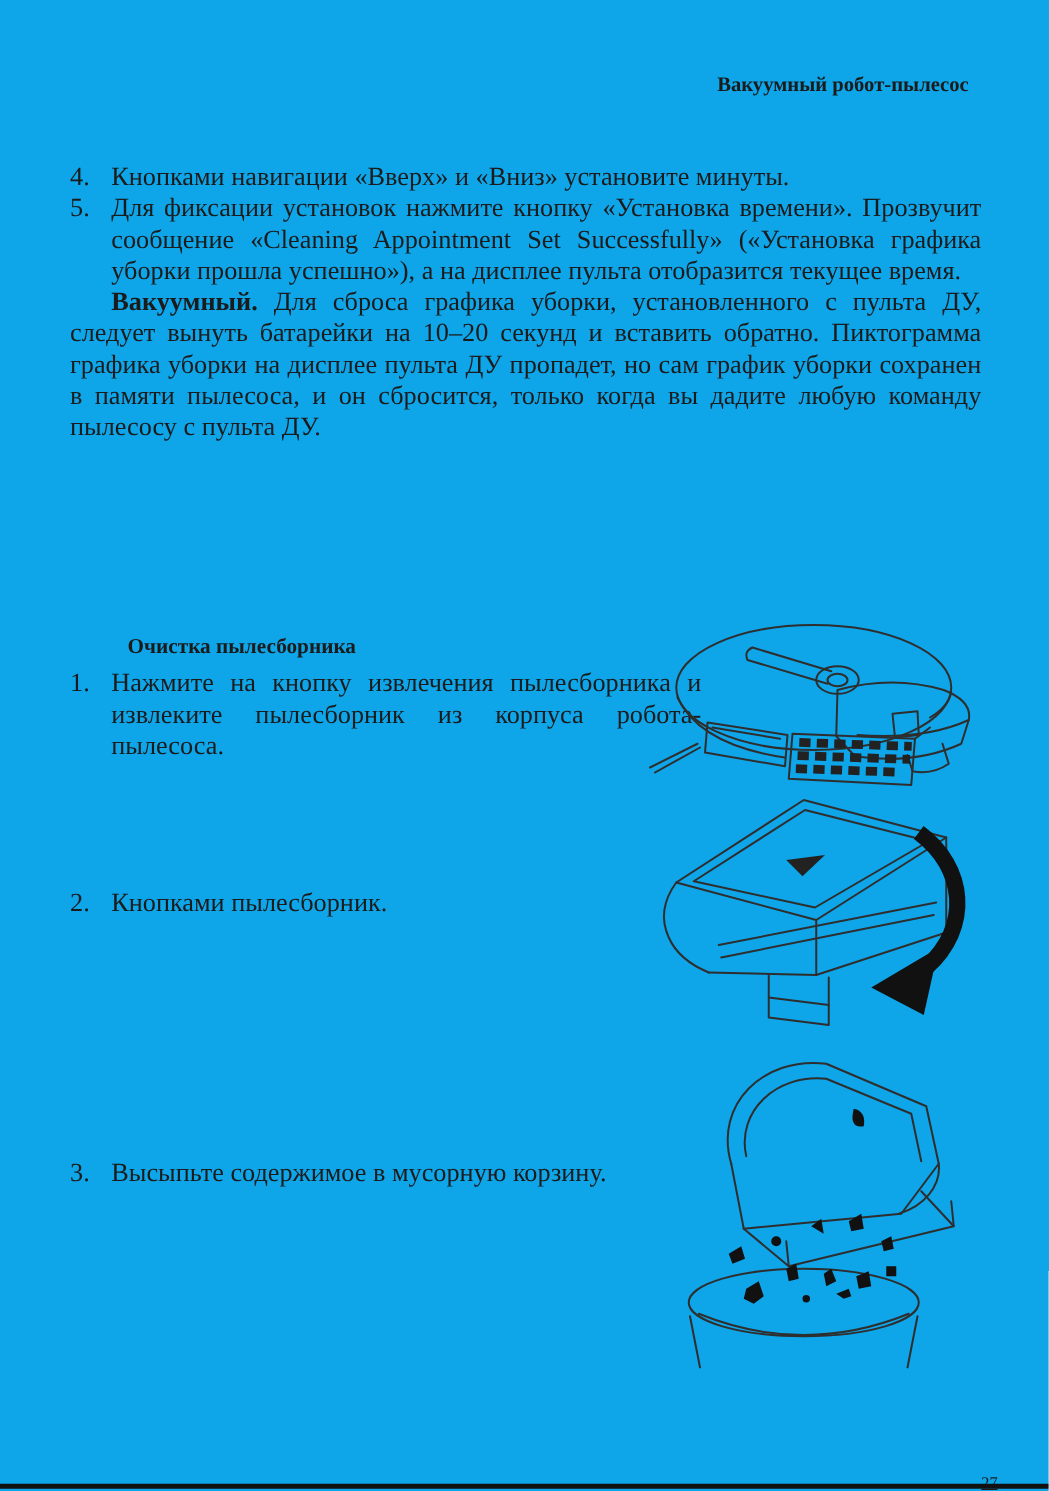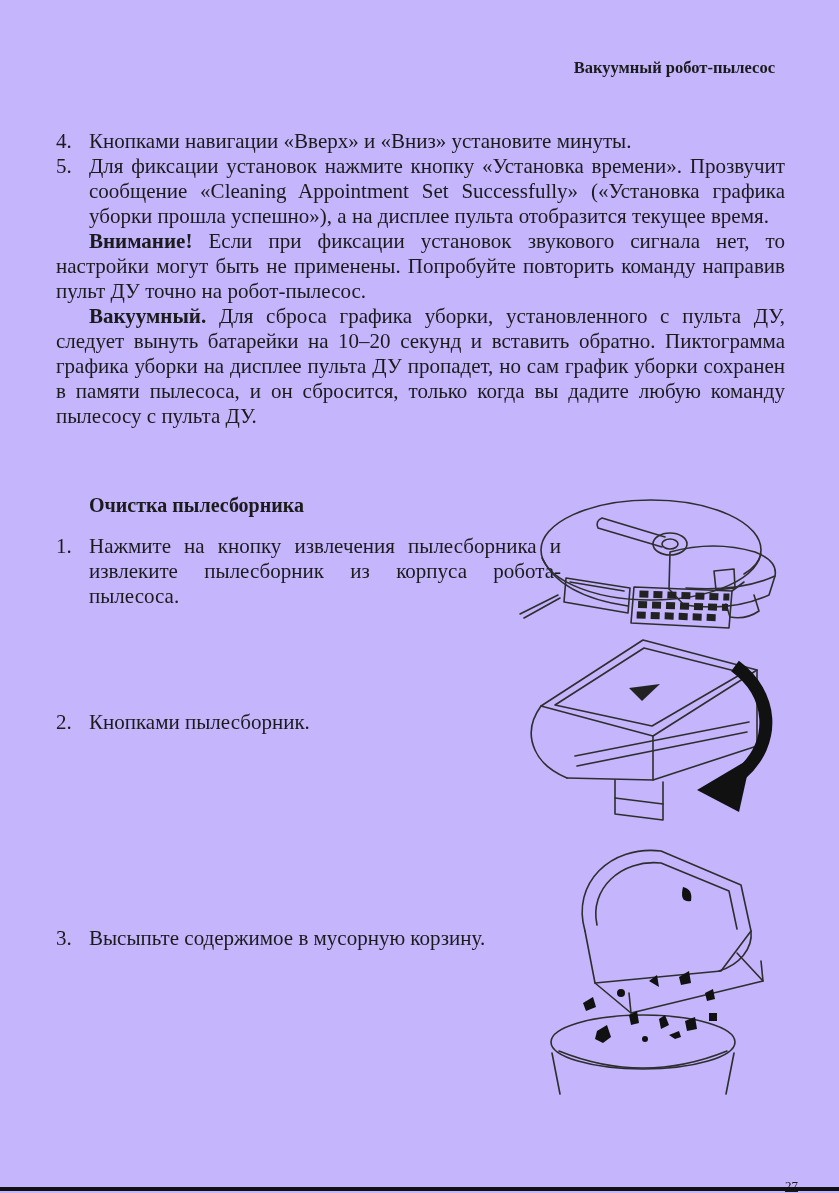--- a/index.html
+++ b/index.html
@@ -1,35 +1,35 @@
 <!DOCTYPE html>
 <html lang="ru"><head>
 <meta charset="utf-8">
 <style>
   html,body { margin:0; padding:0; background:#ffffff; }
   .page {
-    position:relative; width:839px; height:1193px; background:#c4b5fd;
+    position:relative; width:839px; height:1193px; background:#0ea5e9;
     font-family:"Liberation Serif", serif; color:#1b1b1b; overflow:hidden;
   }
   .doc-header {
     position:absolute; top:58px; left:300px; right:64px;
     text-align:right; font-weight:bold; font-size:16.5px; line-height:20px;
   }
   .content {
     position:absolute; left:56px; top:129px; width:729px;
     font-size:21px; line-height:25px; text-align:justify;
   }
   .li { position:relative; padding-left:33px; margin:0; }
   .li .num { position:absolute; left:0; top:0; }
   .para { margin:0; text-indent:33px; }
   .para b { font-weight:bold; }
   .steps { position:absolute; left:56px; top:492px; width:783px; height:660px; }
   .section-heading {
-    position:absolute; top:2px; left:33px; margin:0;
-    font-size:20px; font-weight:bold;
+    position:absolute; top:2px; left:33px; margin:13px;
+    font-size:17px; font-weight:bold;
   }
   .step { position:absolute; left:0; width:472px; font-size:21px; line-height:25px; text-align:justify; }
   .step.s1 { top:42px; }
   .step.s2 { top:218px; }
   .step.s3 { top:434px; }
   .illus { position:absolute; }
   .illus1 { left:462px; top:0px; }
   .illus2 { left:455px; top:136px; }
   .illus3 { left:477px; top:343px; }
   .page-number { position:absolute; top:1178px; right:41px; font-size:13px;text-decoration:underline; }
@@ -47,21 +47,20 @@
 
   <div class="content">
     <div class="li">
       <span class="num">4.</span>
       <span>Кнопками навигации «Вверх» и «Вниз» установите минуты.</span>
     </div>
     <div class="li">
       <span class="num">5.</span>
       <span>Для фиксации установок нажмите кнопку «Установка времени». Прозвучит сообщение «Cleaning Appointment Set Successfully» («Установка графика уборки прошла успешно»), а на дисплее пульта отобразится текущее время.</span>
     </div>
-    <p class="para"><b>Внимание!</b><span> Если при фиксации установок звукового сигнала нет, то настройки могут быть не применены. Попробуйте повторить команду направив пульт ДУ точно на робот-пылесос.</span></p>
     <p class="para"><b>Вакуумный.</b><span> Для сброса графика уборки, установленного с пульта ДУ, следует вынуть батарейки на 10–20 секунд и вставить обратно. Пиктограмма графика уборки на дисплее пульта ДУ пропадет, но сам график уборки сохранен в памяти пылесоса, и он сбросится, только когда вы дадите любую команду пылесосу с пульта ДУ.</span></p>
   </div>
 
   <div class="steps">
     <h2 class="section-heading">Очистка пылесборника</h2>
 
     <div class="step s1 li">
       <span class="num">1.</span>
       <span>Нажмите на кнопку извлечения пылесборника и извлеките пылесборник из корпуса робота-пылесоса.</span>
     </div>

